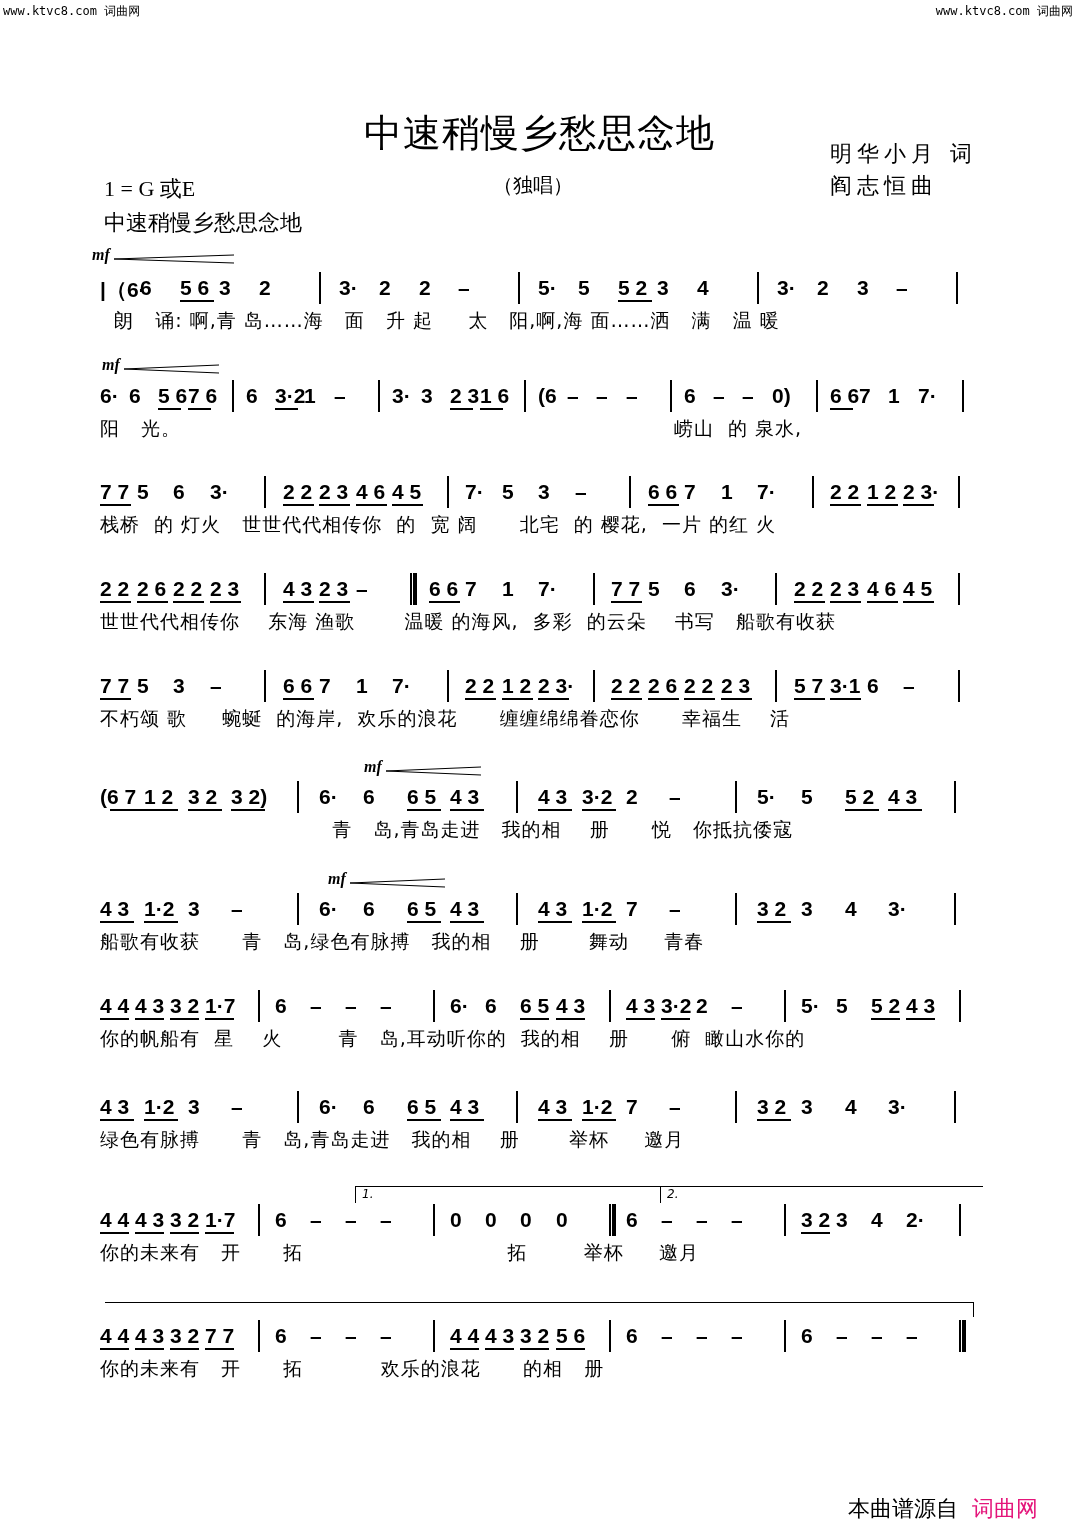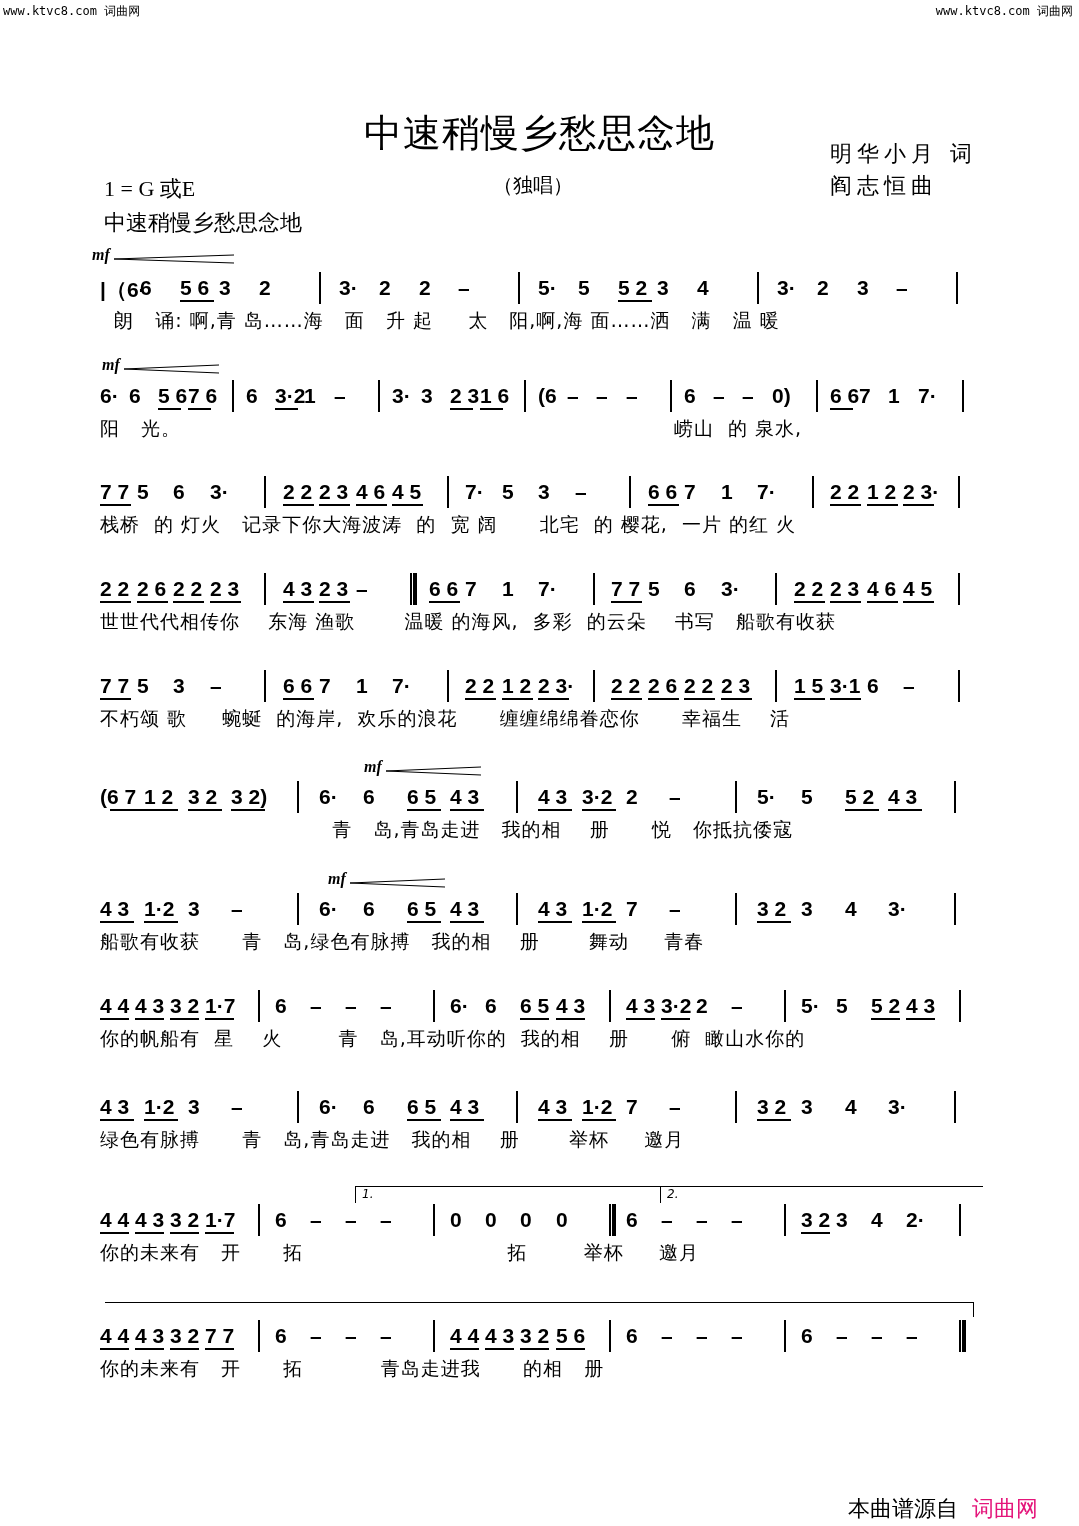--- a/index.html
+++ b/index.html
@@ -149,21 +149,21 @@
         <span class="tok" style="left: 657px;">7·</span>
         <div class="bar" style="left: 712.25px;"></div>
         <span class="tok" style="left: 730px;">2 2</span>
         <div class="ul" style="left: 730px; width: 30.5px;"></div>
         <span class="tok" style="left: 767px;">1 2</span>
         <div class="ul" style="left: 767px; width: 30.5px;"></div>
         <span class="tok" style="left: 803px;">2 3·</span>
         <div class="ul" style="left: 803px; width: 30.5px;"></div>
         <div class="bar" style="left: 858.25px;"></div>
       </div>
-      <div class="lyr">栈桥  的 灯火   记录下你大海波涛  的  宽 阔      北宅  的 樱花,  一片 的红 火</div>
+      <div class="lyr">栈桥  的 灯火   世世代代相传你  的  宽 阔      北宅  的 樱花,  一片 的红 火</div>
     </div>
     <div class="row" style="top: 569px;">
       <div class="notes">
         <span class="tok" style="left: 0px;">2 2</span>
         <div class="ul" style="left: 0px; width: 30.5px;"></div>
         <span class="tok" style="left: 37px;">2 6</span>
         <div class="ul" style="left: 37px; width: 30.5px;"></div>
         <span class="tok" style="left: 73px;">2 2</span>
         <div class="ul" style="left: 73px; width: 30.5px;"></div>
         <span class="tok" style="left: 110px;">2 3</span>
@@ -222,21 +222,21 @@
         <div class="bar" style="left: 493.25px;"></div>
         <span class="tok" style="left: 511px;">2 2</span>
         <div class="ul" style="left: 511px; width: 30.5px;"></div>
         <span class="tok" style="left: 548px;">2 6</span>
         <div class="ul" style="left: 548px; width: 30.5px;"></div>
         <span class="tok" style="left: 584px;">2 2</span>
         <div class="ul" style="left: 584px; width: 30.5px;"></div>
         <span class="tok" style="left: 621px;">2 3</span>
         <div class="ul" style="left: 621px; width: 30.5px;"></div>
         <div class="bar" style="left: 675.25px;"></div>
-        <span class="tok" style="left: 694px;">1 5</span>
+        <span class="tok" style="left: 694px;">5 7</span>
         <div class="ul" style="left: 694px; width: 30.5px;"></div>
         <span class="tok" style="left: 730px;">3·1</span>
         <div class="ul" style="left: 730px; width: 30.5px;"></div>
         <span class="tok" style="left: 767px;">6</span>
         <span class="tok" style="left: 803px;">–</span>
         <div class="bar" style="left: 858.25px;"></div>
       </div>
       <div class="lyr">不朽颂 歌     蜿蜒  的海岸,  欢乐的浪花      缠缠绵绵眷恋你      幸福生    活</div>
     </div>
     <div class="dyn" style="left: 364px; top: 758px;">mf</div>
@@ -452,21 +452,21 @@
         <span class="tok" style="left: 561px;">–</span>
         <span class="tok" style="left: 596px;">–</span>
         <span class="tok" style="left: 631px;">–</span>
         <div class="bar" style="left: 683.52px;"></div>
         <span class="tok" style="left: 701px;">6</span>
         <span class="tok" style="left: 736px;">–</span>
         <span class="tok" style="left: 771px;">–</span>
         <span class="tok" style="left: 806px;">–</span>
         <div class="dbar" style="left: 858.52px;"></div>
       </div>
-      <div class="lyr">你的未来有   开      拓           青岛走进我      的相   册</div>
+      <div class="lyr">你的未来有   开      拓           欢乐的浪花      的相   册</div>
     </div>
     <div class="volta" style="left: 355px; top: 1186px; width: 300px;">1.</div>
     <div class="volta" style="left: 660px; top: 1186px; width: 316px;">2.</div>
     <div style="position: absolute; left: 105px; top: 1302px; width: 868px; height: 14px; border-top: 1.5px solid rgb(0, 0, 0); border-right: 1.5px solid rgb(0, 0, 0);"></div>
   </div>
 
 <div class="footer">
   <span>本曲谱源自</span><span class="pink">词曲网</span>
 </div>
 

